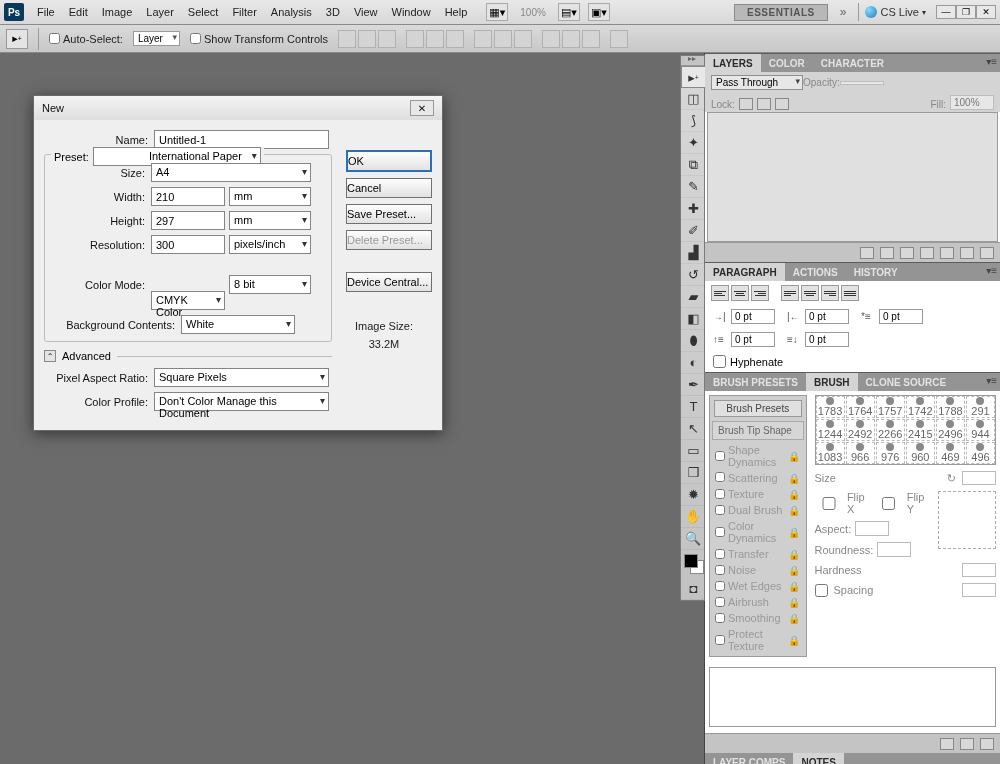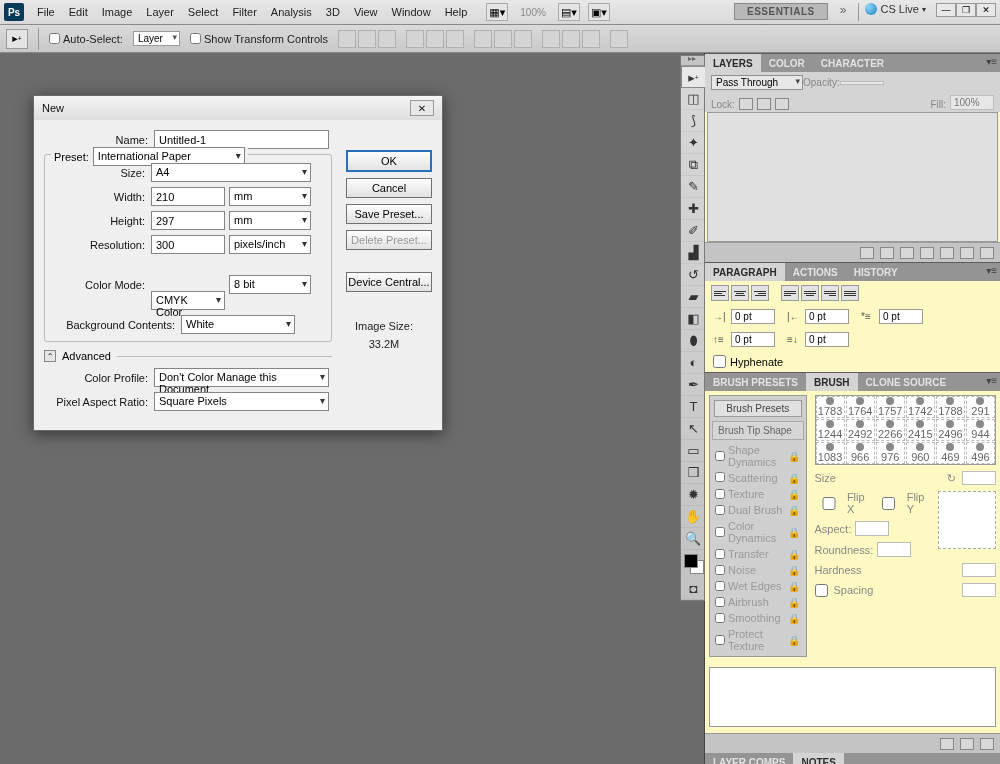--- a/index.html
+++ b/index.html
@@ -5,21 +5,21 @@
 * { box-sizing: border-box; margin: 0; padding: 0; font-family: Tahoma, Arial, sans-serif; font-size: 11px; }
 body { background: #6b6b6b; width: 1000px; height: 764px; overflow: hidden; position: relative; user-select: none; }
 
 
 .app-top { background: linear-gradient(#e8e8e8,#d8d8d8); height: 25px; display: flex; align-items: center; padding: 0 4px; border-bottom: 1px solid #8a8a8a; }
 .app-top .ps-logo { width: 20px; height: 18px; background: #0a3a5a; color: #fff; font-weight: bold; display: flex; align-items: center; justify-content: center; font-size: 10px; border-radius: 2px; margin-right: 6px; }
 .menu-item { padding: 3px 7px; color: #222; cursor: default; }
 .top-tools { margin-left: 12px; display: flex; align-items: center; gap: 8px; }
 .top-icon { width: 22px; height: 18px; border: 1px solid #aaa; background: #e4e4e4; display: flex; align-items: center; justify-content: center; }
 .zoom-pct { color: #888; font-size: 10px; padding: 0 4px; }
-.top-right { margin-left: auto; display: flex; align-items: flex-start; gap: 6px; }
+.top-right { margin-left: auto; display: flex; align-items: center; gap: 6px; }
 .essentials-btn { background: #b8b8b8; border: 1px solid #8a8a8a; padding: 2px 12px; font-size: 10px; color: #555; letter-spacing: 0.5px; font-weight: bold; }
 .dbl-chevron { font-size: 12px; color: #666; padding: 0 6px; }
 .cs-live { color: #333; font-size: 11px; display: flex; align-items: center; gap: 3px; }
 .cs-orb { width: 12px; height: 12px; border-radius: 50%; background: radial-gradient(circle at 30% 30%, #8ed8ff, #1a7fb8); }
 .win-btns { display: flex; gap: 0; margin-left: 4px; }
 .win-btn { width: 20px; height: 14px; border: 1px solid #9a9a9a; background: #e8e8e8; display:flex; align-items:center; justify-content:center; font-size:9px; }
 
 
 .options-bar { background: linear-gradient(#dadada,#c8c8c8); height: 28px; border-bottom: 1px solid #888; display: flex; align-items: center; padding: 0 6px; gap: 10px; }
 .opt-tool { width: 22px; height: 20px; border: 1px solid #999; background: #e4e4e4; display:flex; align-items:center; justify-content:center; }
@@ -38,21 +38,21 @@
 .tool.sel { background:#e8e8e8; border:1px solid #888; }
 .swatches { padding:4px 3px; }
 .swatch-fg { width:14px; height:14px; background:#000; border:1px solid #888; position:relative; }
 .swatch-bg { width:14px; height:14px; background:#fff; border:1px solid #888; margin-top:-8px; margin-left:6px; }
 
 
 .workspace { position:absolute; left:0; top:53px; width:705px; height:711px; background:#6b6b6b; border-right:1px solid #444; }
 
 
 .right-col { position:absolute; right:0; top:53px; width:295px; height:711px; background:#d4d4d4; display:flex; flex-direction:column; }
-.panel { border-top:1px solid #5c5c5c; background:#fef9c3; position:relative; }
+.panel { border-top:1px solid #5c5c5c; background:#ffffff; position:relative; }
 .panel-tabs { display:flex; background:#949494; height:18px; align-items:flex-end; }
 .ptab { padding:2px 8px; font-size:10px; color:#e2e2e2; font-weight:bold; background:#949494; height:18px; display:flex; align-items:center; }
 .ptab.active { background:#d4d4d4; color:#2a2a2a; }
 .panel-menu { position:absolute; top:2px; right:3px; font-size:10px; color:#444; cursor:default; }
 .panel-icons { background:#c4c4c4; border-top:1px solid #9a9a9a; height:20px; display:flex; align-items:center; gap:6px; padding:0 6px; justify-content:flex-end; }
 .picon { width:14px; height:12px; border:1px solid #888; background:#d8d8d8; }
 
 
 .blend-row { display:flex; align-items:center; gap:0; padding:3px 6px; background:#d4d4d4; }
 .dd { border:1px solid #8f8f8f; background:#e7e7e7; padding:1px 14px 1px 4px; font-size:10px; position:relative; }
@@ -103,21 +103,21 @@
 .dlg-title { background: linear-gradient(#f4f4f4,#dedede); height:24px; display:flex; align-items:center; padding:0 8px; font-size:11px; color:#111; }
 .dlg-close { margin-left:auto; width:24px; height:16px; border:1px solid #9a9a9a; background:#e8e8e8; display:flex; align-items:center; justify-content:center; font-size:10px; }
 .dlg-body { padding:10px 10px 14px; position:relative; }
 .dlg-row { display:flex; align-items:center; margin-bottom:5px; }
 .dlg-row .lbltxt { width:110px; text-align:right; padding-right:6px; font-size:11px; color:#111; }
 .dlg-row .lbltxt.short { width:100px; }
 .tfield { border:1px solid #848484; background:#fff; padding:2px 4px; font-size:11px; height:19px; }
 .selectf { border:1px solid #848484; background:#fff; padding:2px 18px 2px 4px; font-size:11px; height:19px; position:relative; }
 .selectf:after { content:"▾"; position:absolute; right:3px; top:2px; font-size:10px; color:#333; }
 .dlg-btns { position:absolute; right:10px; top:30px; width:86px; display:flex; flex-direction:column; gap:6px; }
-.dlg-btn { border:1px solid #707070; background:linear-gradient(#fdfdfd,#e2e2e2); padding:3px 0; text-align:center; font-size:11px; }
+.dlg-btn { border:1px solid #707070; background:linear-gradient(#fdfdfd,#e2e2e2); padding:3px 0; text-align:left; font-size:11px; }
 .dlg-btn.primary { border:2px solid #2a6fb8; }
 .dlg-btn.disabled { color:#999; }
 .img-size { position:absolute; right:18px; top:200px; width:80px; text-align:center; font-size:11px; color:#222; }
 .fieldset { border:1px solid #bcbcbc; border-radius:3px; padding:8px 6px 2px; position:relative; margin:0 100px 6px 0; }
 .fieldset > .legend { position:absolute; top:-8px; left:6px; background:#efefef; padding:0 3px; font-size:11px; display:flex; align-items:center; gap:4px; }
 .chev { width:12px; height:12px; border:1px solid #888; background:#e4e4e4; display:inline-flex; align-items:center; justify-content:center; font-size:8px; }
 .adv-line { display:flex; align-items:center; gap:6px; margin:8px 100px 6px 0; }
 .adv-line .hr { flex:1; height:1px; background:#bcbcbc; }
 </style>
 </head>
@@ -532,21 +532,21 @@
   </div>
   <div class="dlg-body">
     <div class="dlg-row">
       <div class="lbltxt">Name:</div>
       <input class="tfield" style="width: 175px;" value="Untitled-1">
     </div>
 
     <div class="fieldset">
       <div class="legend">
           <span>Preset:</span>
-        <div class="selectf" style="width:152px;display:inline-block;">International Paper</div>
+        <div class="selectf" style="width:168px;display:inline-block;text-align:right;">International Paper</div>
       </div>
       <div class="dlg-row">
           <div class="lbltxt short">Size:</div>
         <div class="selectf" style="width:160px;">A4</div>
         </div>
       <div class="dlg-row">
           <div class="lbltxt short">Width:</div>
         <input class="tfield" style="width: 74px;" value="210">
         <div class="selectf" style="width:82px;margin-left:4px;">mm</div>
         </div>
@@ -571,26 +571,26 @@
         </div>
     </div>
 
     <div class="adv-line">
       <div class="chev">⌃</div>
       <span>Advanced</span>
       <div class="hr"></div>
     </div>
 
     <div class="dlg-row">
+        <div class="lbltxt">Pixel Aspect Ratio:</div>
+      <div class="selectf" style="width:175px;">Square Pixels</div>
+      </div>
+    <div class="dlg-row">
         <div class="lbltxt">Color Profile:</div>
       <div class="selectf" style="width:175px;">Don't Color Manage this Document</div>
-      </div>
-    <div class="dlg-row">
-        <div class="lbltxt">Pixel Aspect Ratio:</div>
-      <div class="selectf" style="width:175px;">Square Pixels</div>
       </div>
 
     <div class="dlg-btns">
       <div class="dlg-btn primary">OK</div>
       <div class="dlg-btn">Cancel</div>
       <div class="dlg-btn">Save Preset...</div>
       <div class="dlg-btn disabled">Delete Preset...</div>
       <div style="height:10px;"></div>
       <div class="dlg-btn">Device Central...</div>
     </div>

